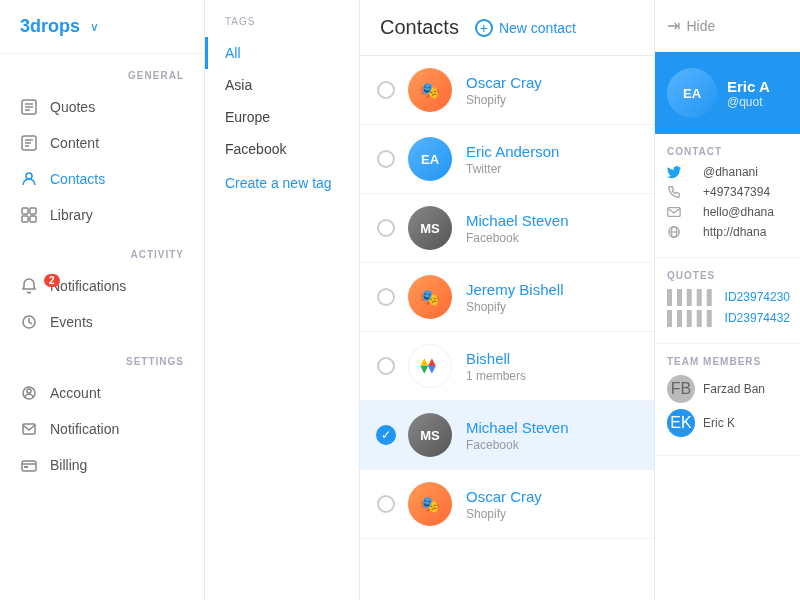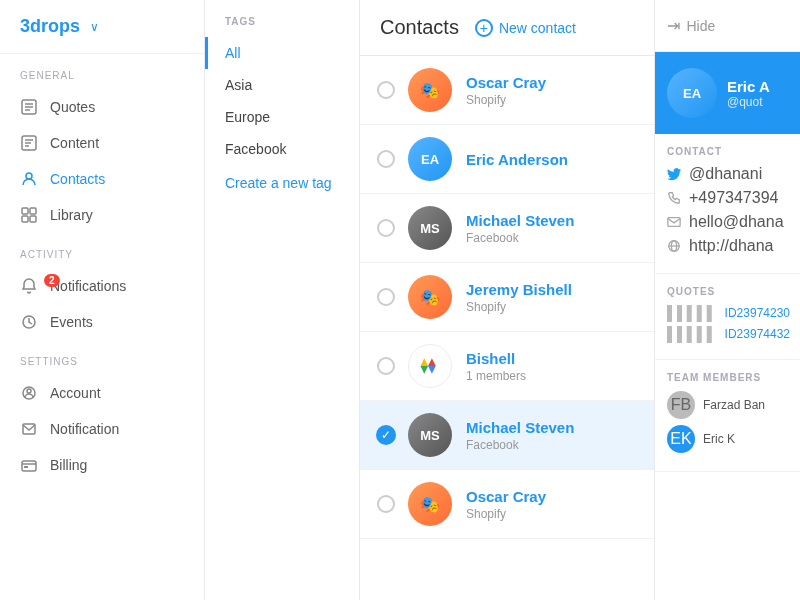--- a/index.html
+++ b/index.html
@@ -6,63 +6,63 @@
     body { font-family: -apple-system, BlinkMacSystemFont, 'Segoe UI', sans-serif; background: #f0f2f5; width: 800px; height: 600px; overflow: hidden; }
 
     .app-container { display: flex; width: 800px; height: 600px; background: #b91c1c; }
 
     
     .sidebar { width: 205px; min-width: 205px; background: #fff; border-right: 1px solid #e8eaed; display: flex; flex-direction: column; padding: 0; overflow: hidden; }
     .sidebar-header { padding: 16px 20px; display: flex; align-items: center; gap: 8px; border-bottom: 1px solid #f0f2f5; }
     .brand-name { font-size: 18px; font-weight: 700; color: #2196F3; }
     .brand-arrow { color: #2196F3; font-size: 12px; margin-left: 2px; }
 
-    .sidebar-section-label { font-size: 10px; font-weight: 400; color: #aab; letter-spacing: 1px; padding: 16px 20px 8px; text-transform: uppercase; }
+    .sidebar-section-label { font-size: 10px; font-weight: 700; color: #aab; letter-spacing: 1px; padding: 16px 20px 8px; text-transform: uppercase; text-align: right; }
 
     .sidebar-item { display: flex; align-items: center; gap: 12px; padding: 9px 20px; cursor: pointer; border-radius: 0; color: #555; font-size: 14px; position: relative; }
     .sidebar-item.active { color: #2196F3; }
     .sidebar-item .icon { width: 18px; height: 18px; display: flex; align-items: center; justify-content: center; flex-shrink: 0; }
     .sidebar-item .icon svg { width: 16px; height: 16px; }
 
     .badge { background: #f44336; color: #fff; border-radius: 10px; font-size: 10px; font-weight: 700; padding: 1px 5px; position: absolute; left: 44px; top: 6px; }
 
     
     .tags-panel { width: 155px; min-width: 155px; border-right: 1px solid #e8eaed; padding: 16px 0; background: #fff; }
-    .tags-label { font-size: 10px; font-weight: 700; color: #aab; letter-spacing: 1px; padding: 0 20px 10px; text-transform: uppercase; }
+    .tags-label { font-size: 10px; font-weight: 400; color: #aab; letter-spacing: 1px; padding: 0 20px 10px; text-transform: uppercase; }
     .tag-item { padding: 8px 20px; font-size: 14px; color: #444; cursor: pointer; }
     .tag-item.active { color: #2196F3; border-left: 3px solid #2196F3; padding-left: 17px; }
     .create-tag { padding: 10px 20px; font-size: 14px; color: #2196F3; cursor: pointer; }
 
     
     .contacts-panel { flex: 1; display: flex; flex-direction: column; border-right: 1px solid #e8eaed; background: #fff; min-width: 0; }
     .contacts-header { padding: 16px 20px; display: flex; align-items: center; gap: 16px; border-bottom: 1px solid #e8eaed; }
     .contacts-title { font-size: 20px; font-weight: 500; color: #333; }
     .new-contact-btn { display: flex; align-items: center; gap: 6px; color: #2196F3; font-size: 14px; cursor: pointer; }
     .new-contact-btn .plus-icon { width: 18px; height: 18px; border: 2px solid #2196F3; border-radius: 50%; display: flex; align-items: center; justify-content: center; font-size: 14px; line-height: 1; }
 
     .contact-row { display: flex; align-items: center; padding: 12px 16px; border-bottom: 1px solid #f0f2f5; cursor: pointer; }
     .contact-row.selected { background: #eaf4ff; }
     .contact-checkbox { width: 20px; height: 20px; margin-right: 12px; flex-shrink: 0; display: flex; align-items: center; justify-content: center; }
     .checkbox-circle { width: 18px; height: 18px; border: 2px solid #ccc; border-radius: 50%; }
     .checkbox-checked { width: 20px; height: 20px; background: #2196F3; border-radius: 50%; display: flex; align-items: center; justify-content: center; color: white; font-size: 12px; }
     .contact-avatar { width: 44px; height: 44px; border-radius: 50%; margin-right: 14px; flex-shrink: 0; background: #ddd; overflow: hidden; display: flex; align-items: center; justify-content: center; font-size: 18px; }
     .contact-info { flex: 1; }
-    .contact-name { font-size: 15px; font-weight: 700; color: #2196F3; }
+    .contact-name { font-size: 15px; font-weight: 400; color: #2196F3; }
     .contact-sub { font-size: 12px; color: #999; margin-top: 2px; }
 
     
     .detail-panel { width: 145px; min-width: 145px; background: #fff; overflow: hidden; }
     .detail-hero { background: #2196F3; padding: 16px 12px; display: flex; align-items: center; gap: 10px; }
     .detail-avatar { width: 50px; height: 50px; border-radius: 50%; background: #ccc; flex-shrink: 0; overflow: hidden; display: flex; align-items: center; justify-content: center; font-size: 22px; }
     .detail-name { font-size: 15px; font-weight: 600; color: #fff; }
     .detail-handle { font-size: 12px; color: rgba(255,255,255,0.8); }
 
     .detail-section { padding: 12px; border-bottom: 1px solid #f0f2f5; }
     .detail-section-label { font-size: 10px; font-weight: 700; color: #aab; letter-spacing: 1px; text-transform: uppercase; margin-bottom: 8px; }
-    .detail-contact-row { display: flex; align-items: center; gap: 8px; margin-bottom: 6px; font-size: 16px; color: #555; }
+    .detail-contact-row { display: flex; align-items: center; gap: 22px; margin-bottom: 6px; font-size: 12px; color: #555; }
     .detail-icon { width: 14px; height: 14px; flex-shrink: 0; display: flex; align-items: center; justify-content: center; }
 
     .quotes-row { display: flex; align-items: center; gap: 8px; margin-bottom: 5px; font-size: 12px; color: #2196F3; }
     .barcode-icon { font-size: 14px; color: #bbb; }
 
     .team-member { display: flex; align-items: center; gap: 8px; margin-bottom: 6px; }
     .team-avatar { width: 28px; height: 28px; border-radius: 50%; background: #ccc; display: flex; align-items: center; justify-content: center; font-size: 16px; color: #666; }
     .team-name { font-size: 12px; color: #555; }
 
     
@@ -211,20 +211,21 @@
       </div>
     </div>
 
     <div class="contact-row">
       <div class="contact-checkbox">
           <div class="checkbox-circle"></div>
         </div>
       <div class="contact-avatar av-eric" style="background:linear-gradient(135deg,#56b4ff,#2196F3);color:white;font-size:13px;font-weight:600;">EA</div>
       <div class="contact-info">
         <div class="contact-name">Eric Anderson</div>
+        <div class="contact-sub">Twitter</div>
       </div>
     </div>
 
     <div class="contact-row">
       <div class="contact-checkbox">
           <div class="checkbox-circle"></div>
         </div>
       <div class="contact-avatar" style="background:linear-gradient(135deg,#888,#555);color:white;font-size:13px;font-weight:600;">MS</div>
       <div class="contact-info">
         <div class="contact-name">Michael Steven</div>

